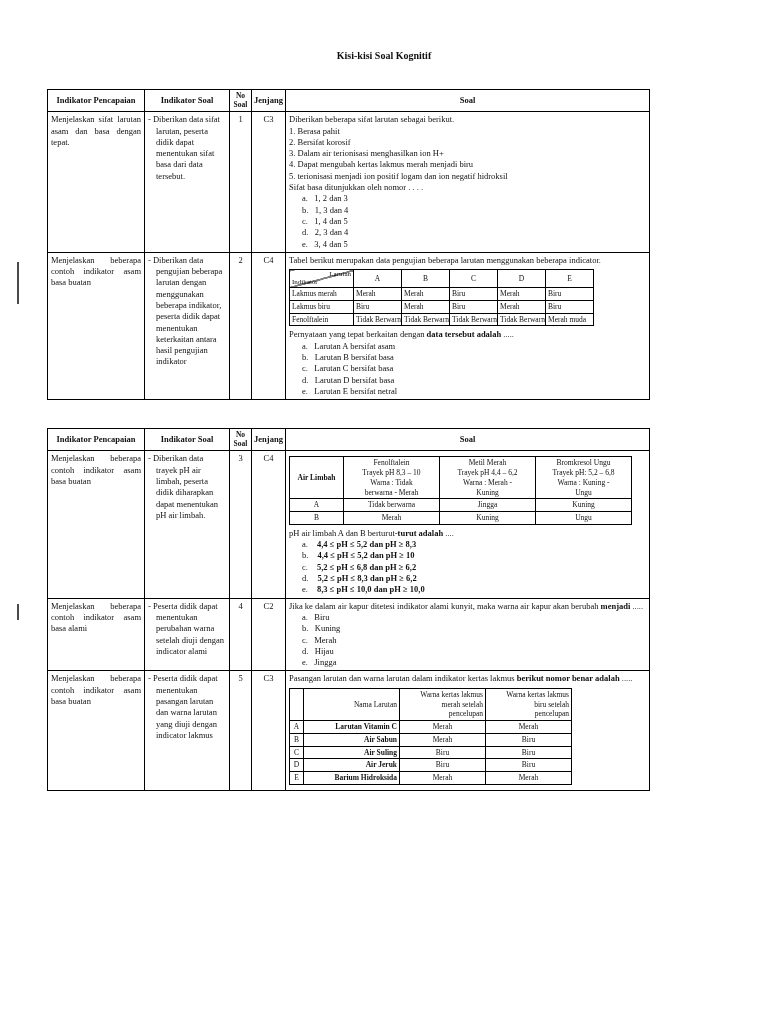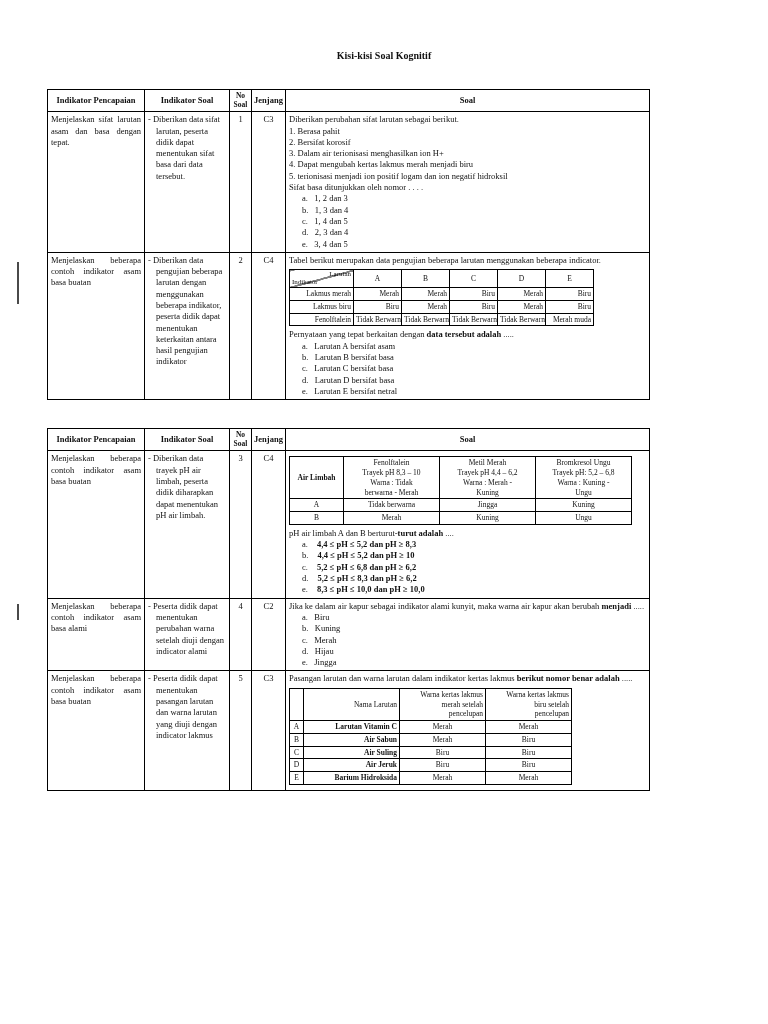--- a/index.html
+++ b/index.html
@@ -43,21 +43,21 @@
   table.inner th, table.inner td {
     border:1px solid #000; font-weight:normal;
     font-size:7.5px; line-height:1.3; padding:1px 2px;
     vertical-align:middle;
   }
 
   
   .q2t { margin-left:56px; width:304px; }
   .q2t th, .q2t td { font-size:7px; white-space:nowrap; overflow:hidden; }
   .q2t th { text-align:center; }
-  .q2t td { text-align:right; }
+  .q2t td { text-align:left; }
   .corner {
     position:relative; height:18px; padding:0;
     background:linear-gradient(to bottom right,
       transparent calc(50% - 0.5px), #000 calc(50% - 0.5px),
       #000 calc(50% + 0.5px), transparent calc(50% + 0.5px));
   }
   .corner-top { position:absolute; top:0; right:2px; font-size:7px; }
   .corner-bottom { position:absolute; bottom:0; left:2px; font-size:7px; }
 
   
@@ -110,21 +110,21 @@
       <tr>
         <td class="ip">
           <div class="just">Menjelaskan sifat larutan asam dan basa dengan tepat.</div>
         </td>
         <td>
           <div class="hang">- Diberikan data sifat larutan, peserta didik dapat menentukan sifat basa dari data tersebut.</div>
         </td>
         <td class="no">1</td>
         <td class="jj">C3</td>
         <td class="soal">
-          <div class="line">Diberikan perubahan sifat larutan sebagai berikut.</div>
+          <div class="line">Diberikan beberapa sifat larutan sebagai berikut.</div>
           <div class="line">1. Berasa pahit</div>
           <div class="line">2. Bersifat korosif</div>
           <div class="line">3. Dalam air terionisasi menghasilkan ion H+</div>
           <div class="line">4. Dapat mengubah kertas lakmus merah menjadi biru</div>
           <div class="line">5. terionisasi menjadi ion positif logam dan ion negatif hidroksil</div>
           <div class="line">Sifat basa ditunjukkan oleh nomor . . . .</div>
           <div class="opt">a.   1, 2 dan 3</div>
           <div class="opt">b.   1, 3 dan 4</div>
           <div class="opt">c.   1, 4 dan 5</div>
           <div class="opt">d.   2, 3 dan 4</div>
@@ -287,21 +287,21 @@
         <td class="ip">
           <div class="just">Menjelaskan beberapa contoh indikator asam basa alami</div>
         </td>
         <td>
           <div class="hang">- Peserta didik dapat menentukan perubahan warna setelah diuji dengan indicator alami</div>
         </td>
         <td class="no">4</td>
         <td class="jj">C2</td>
         <td class="soal">
           <div class="line">
-            <span>Jika ke dalam air kapur sebagai indikator alami kunyit, maka warna air kapur akan berubah </span><span class="b">menjadi</span><span> .....</span>
+            <span>Jika ke dalam air kapur ditetesi indikator alami kunyit, maka warna air kapur akan berubah </span><span class="b">menjadi</span><span> .....</span>
           </div>
           <div class="opt">a.   Biru</div>
           <div class="opt">b.   Kuning</div>
           <div class="opt">c.   Merah</div>
           <div class="opt">d.   Hijau</div>
           <div class="opt">e.   Jingga</div>
         </td>
       </tr>
 
       <tr>

